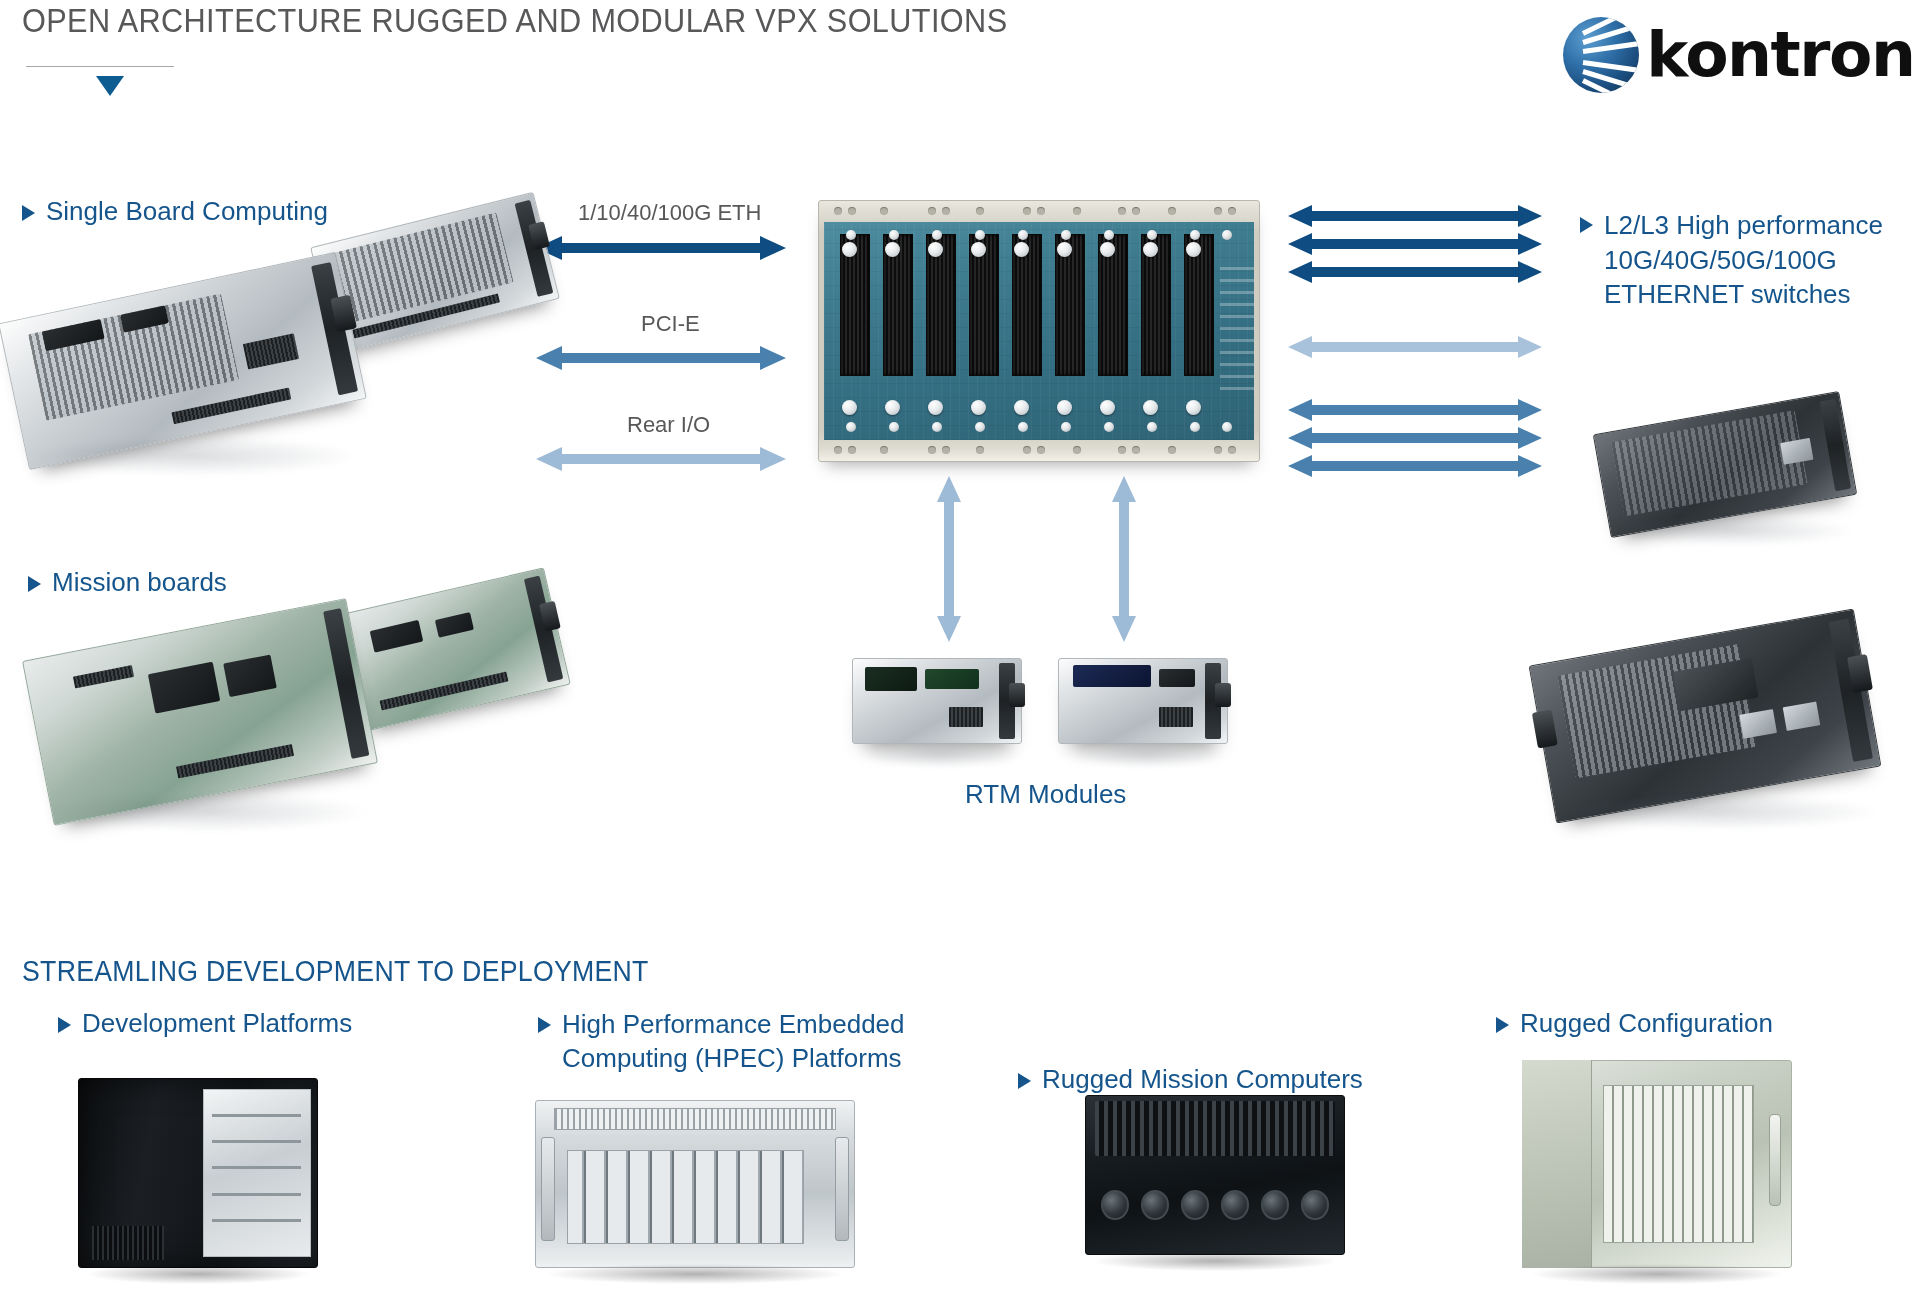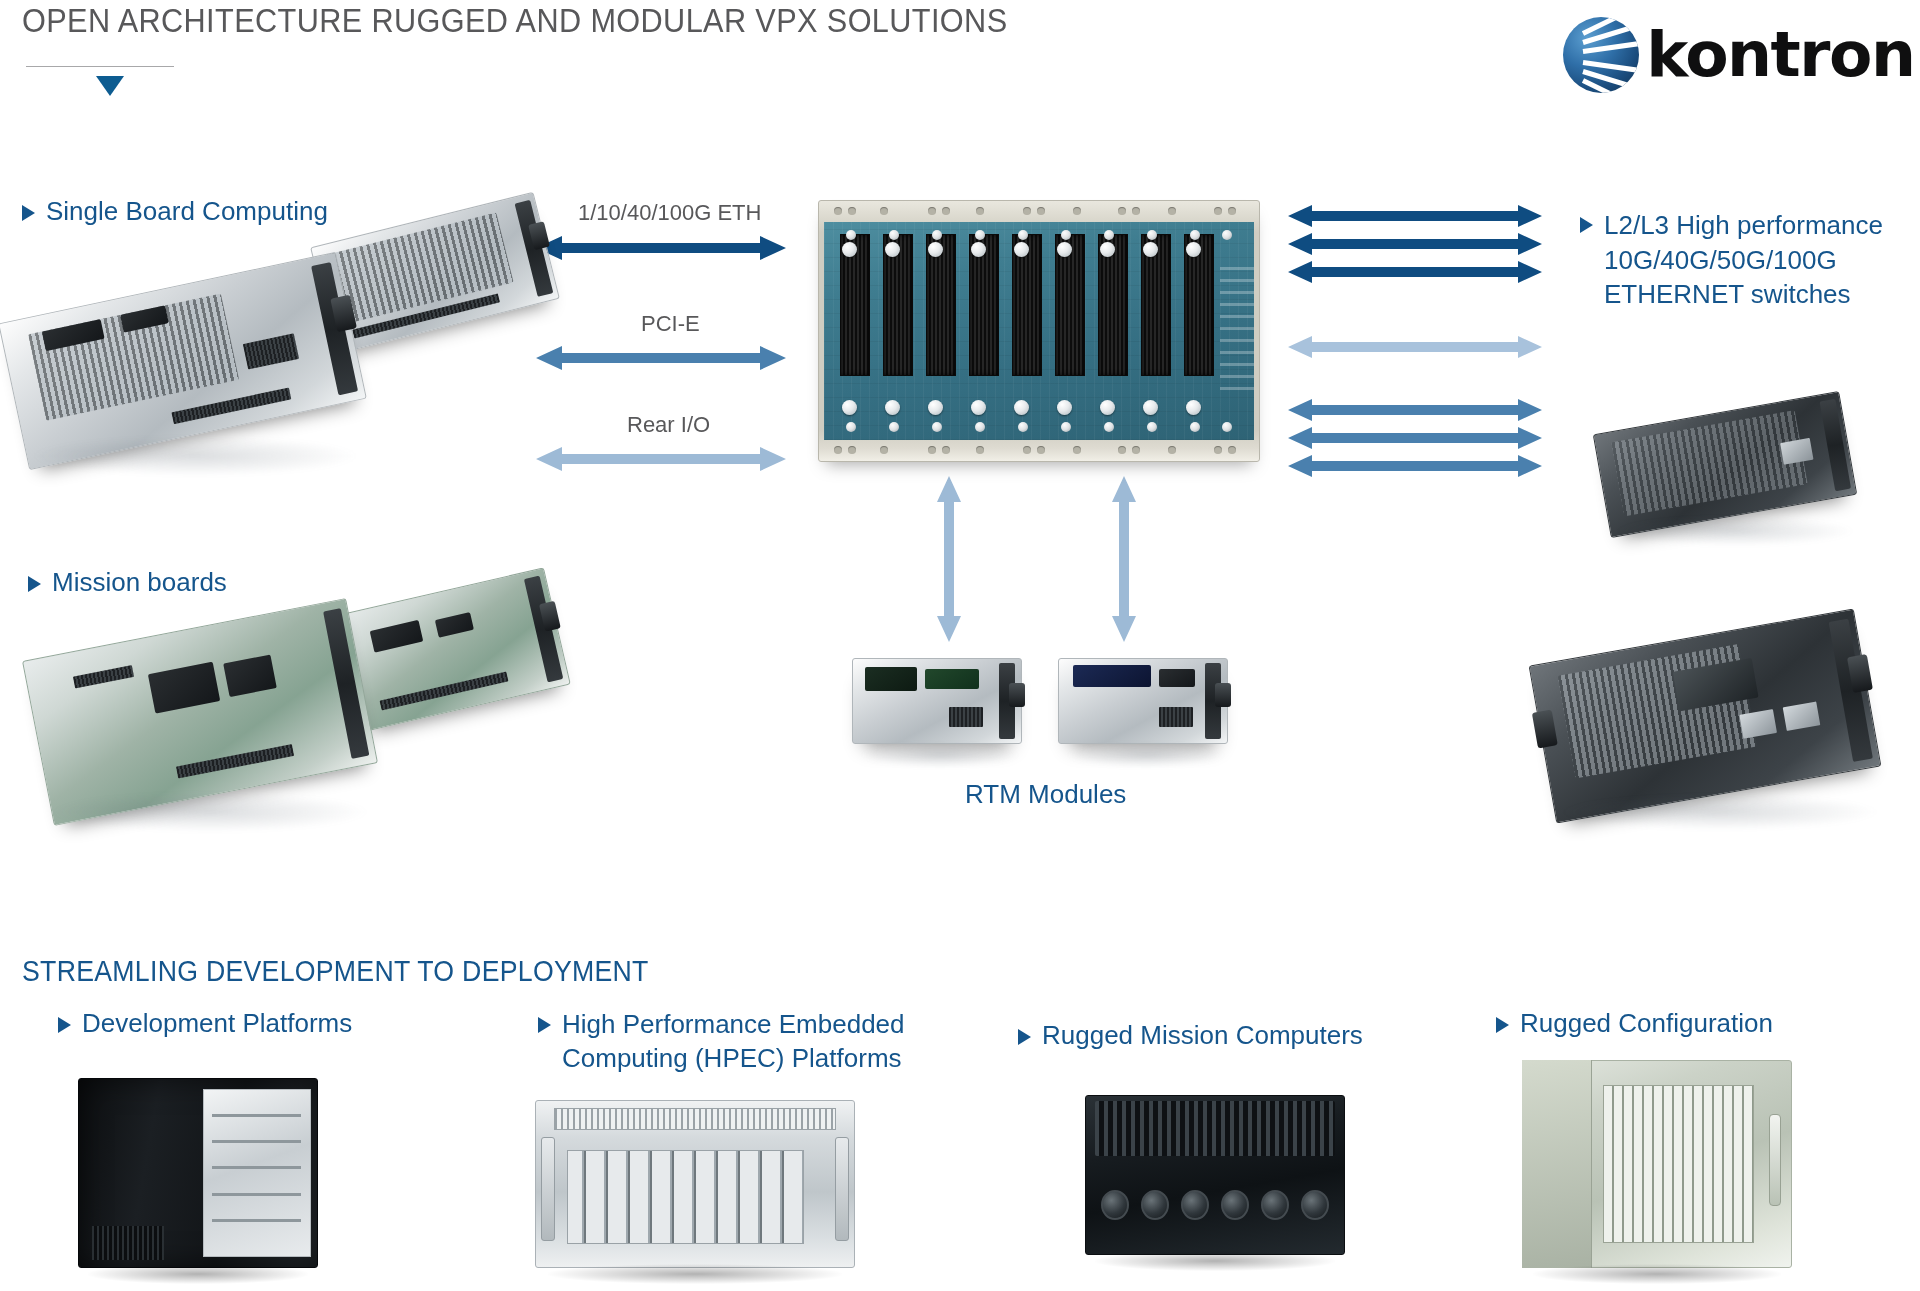--- a/index.html
+++ b/index.html
@@ -618,21 +618,21 @@
   <span class="tri"></span>
   <span class="txt">Development Platforms</span>
 </div>
 
 <div class="bullet-label" style="left:538px; top:1008px; line-height:1.3;">
   <span class="tri"></span>
   <span class="txt">High Performance Embedded
 Computing (HPEC) Platforms</span>
 </div>
 
-<div class="bullet-label" style="left:1018px; top:1020px;">
+<div class="bullet-label" style="left:1018px; top:1064px;">
   <span class="tri"></span>
   <span class="txt">Rugged Mission Computers</span>
 </div>
 
 <div class="bullet-label" style="left:1496px; top:1008px;">
   <span class="tri"></span>
   <span class="txt">Rugged Configuration</span>
 </div>
 
 <div class="prod" id="prod-dev" style="left:78px; top:1078px; width:240px; height:190px;">

